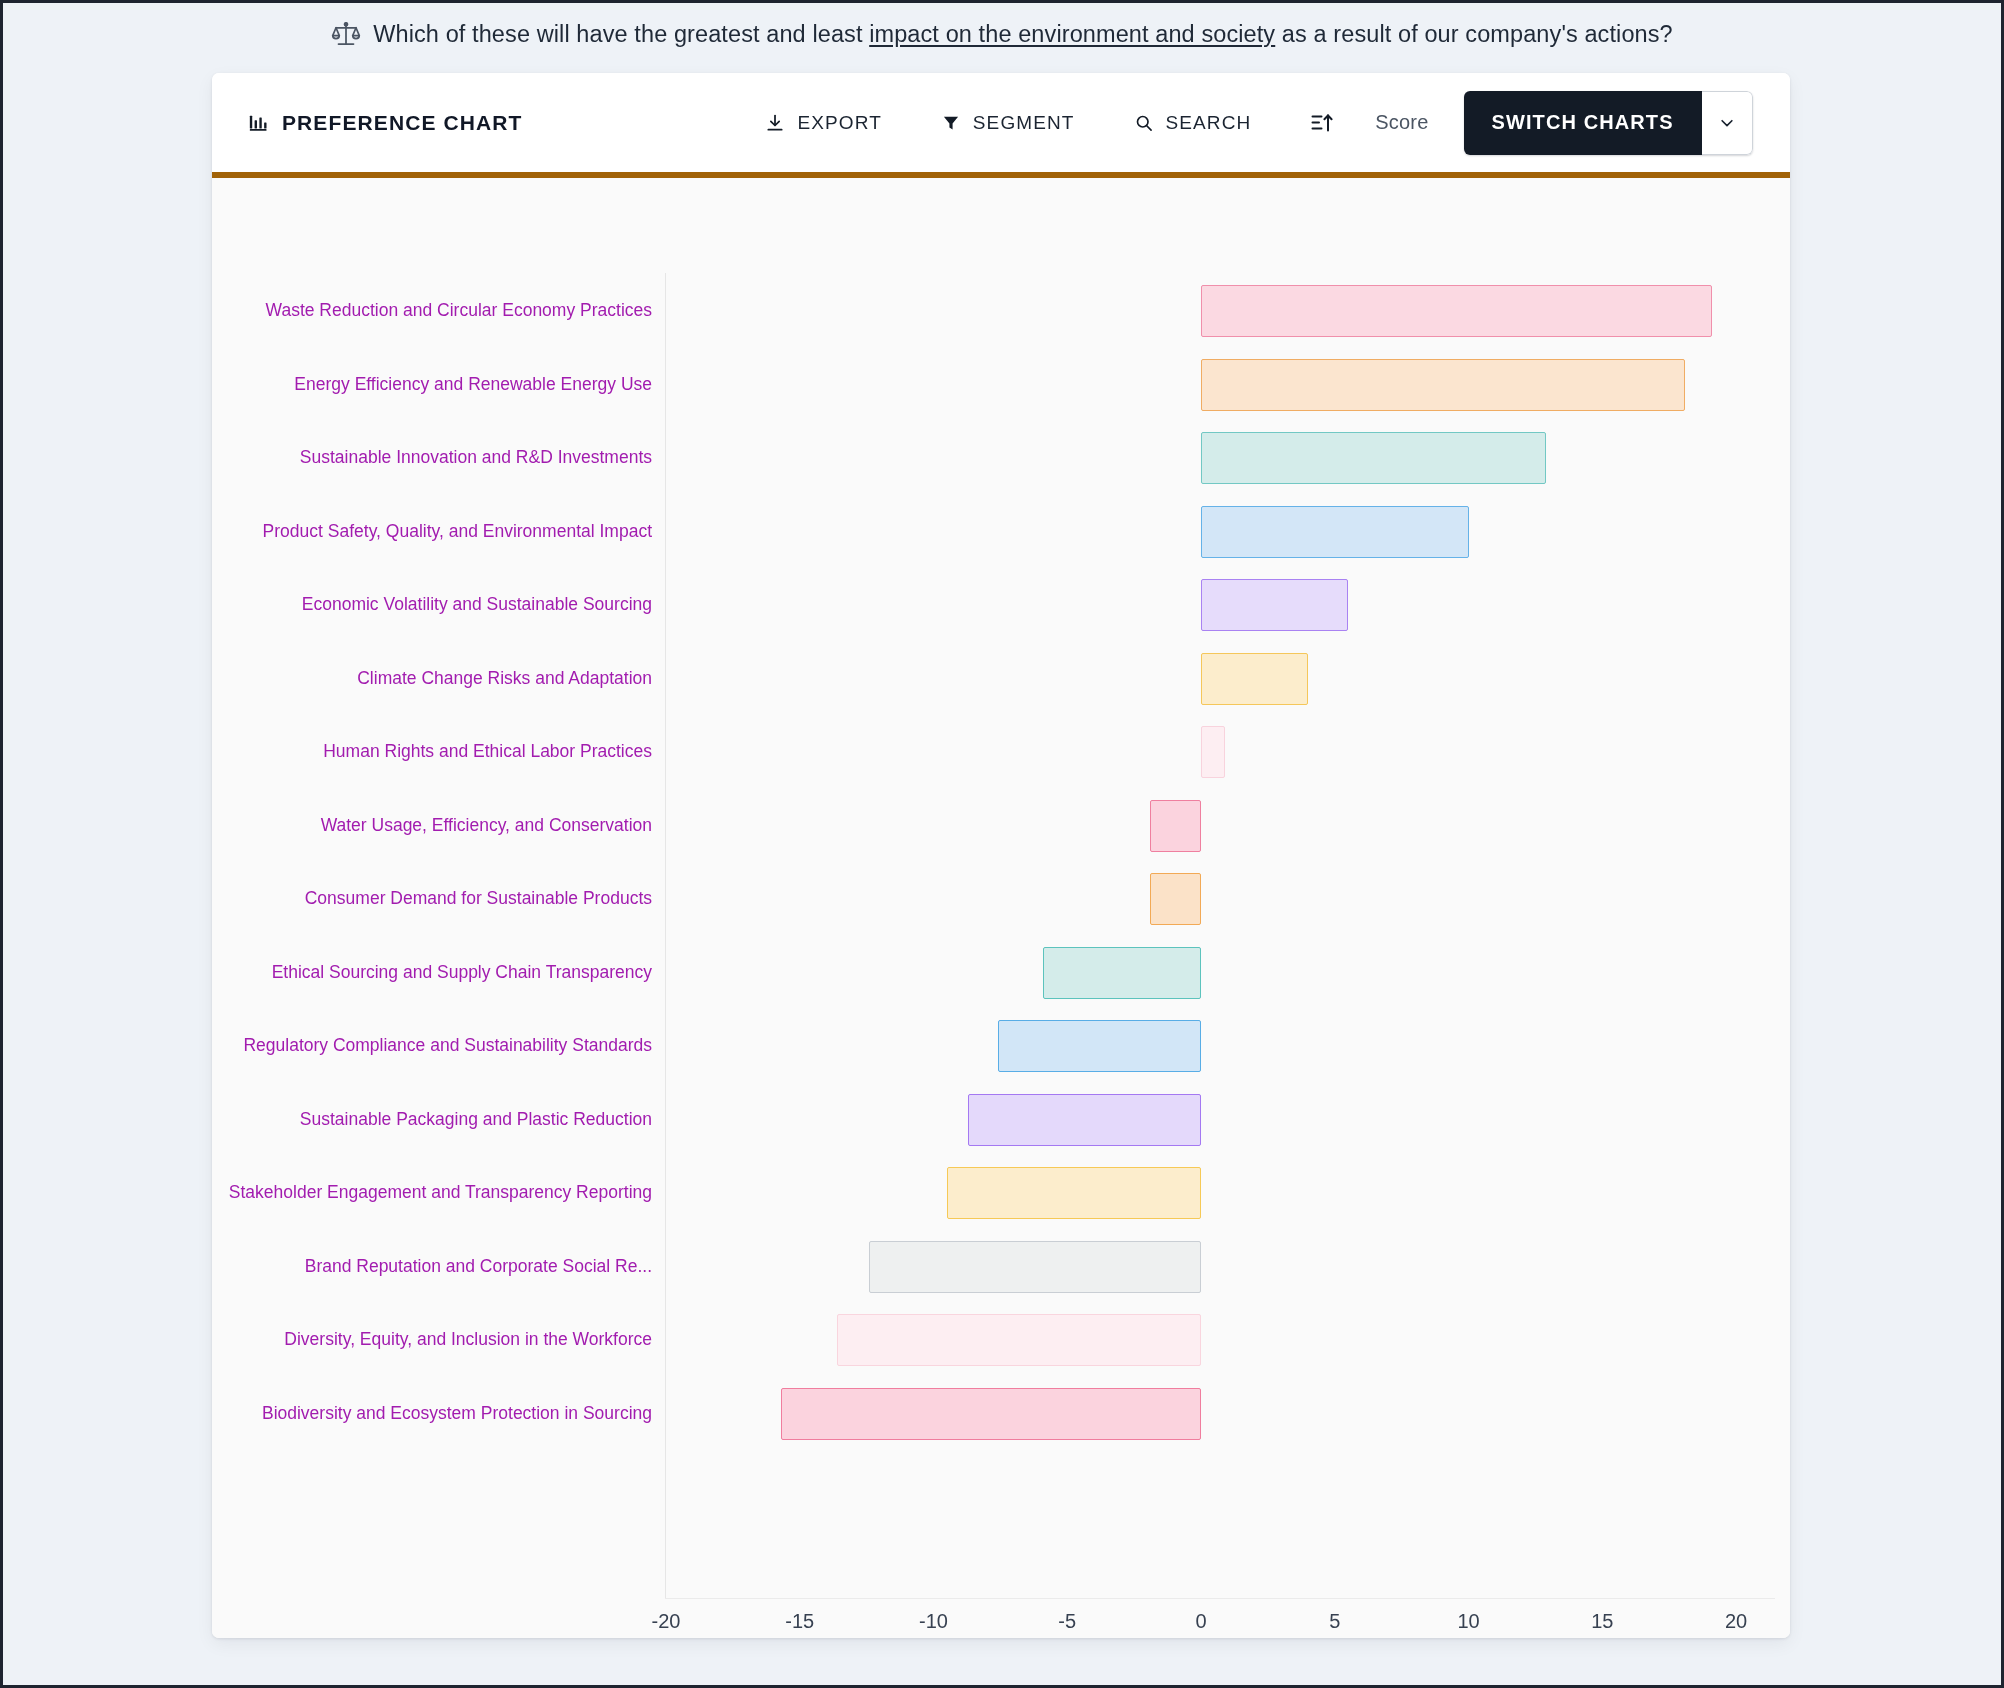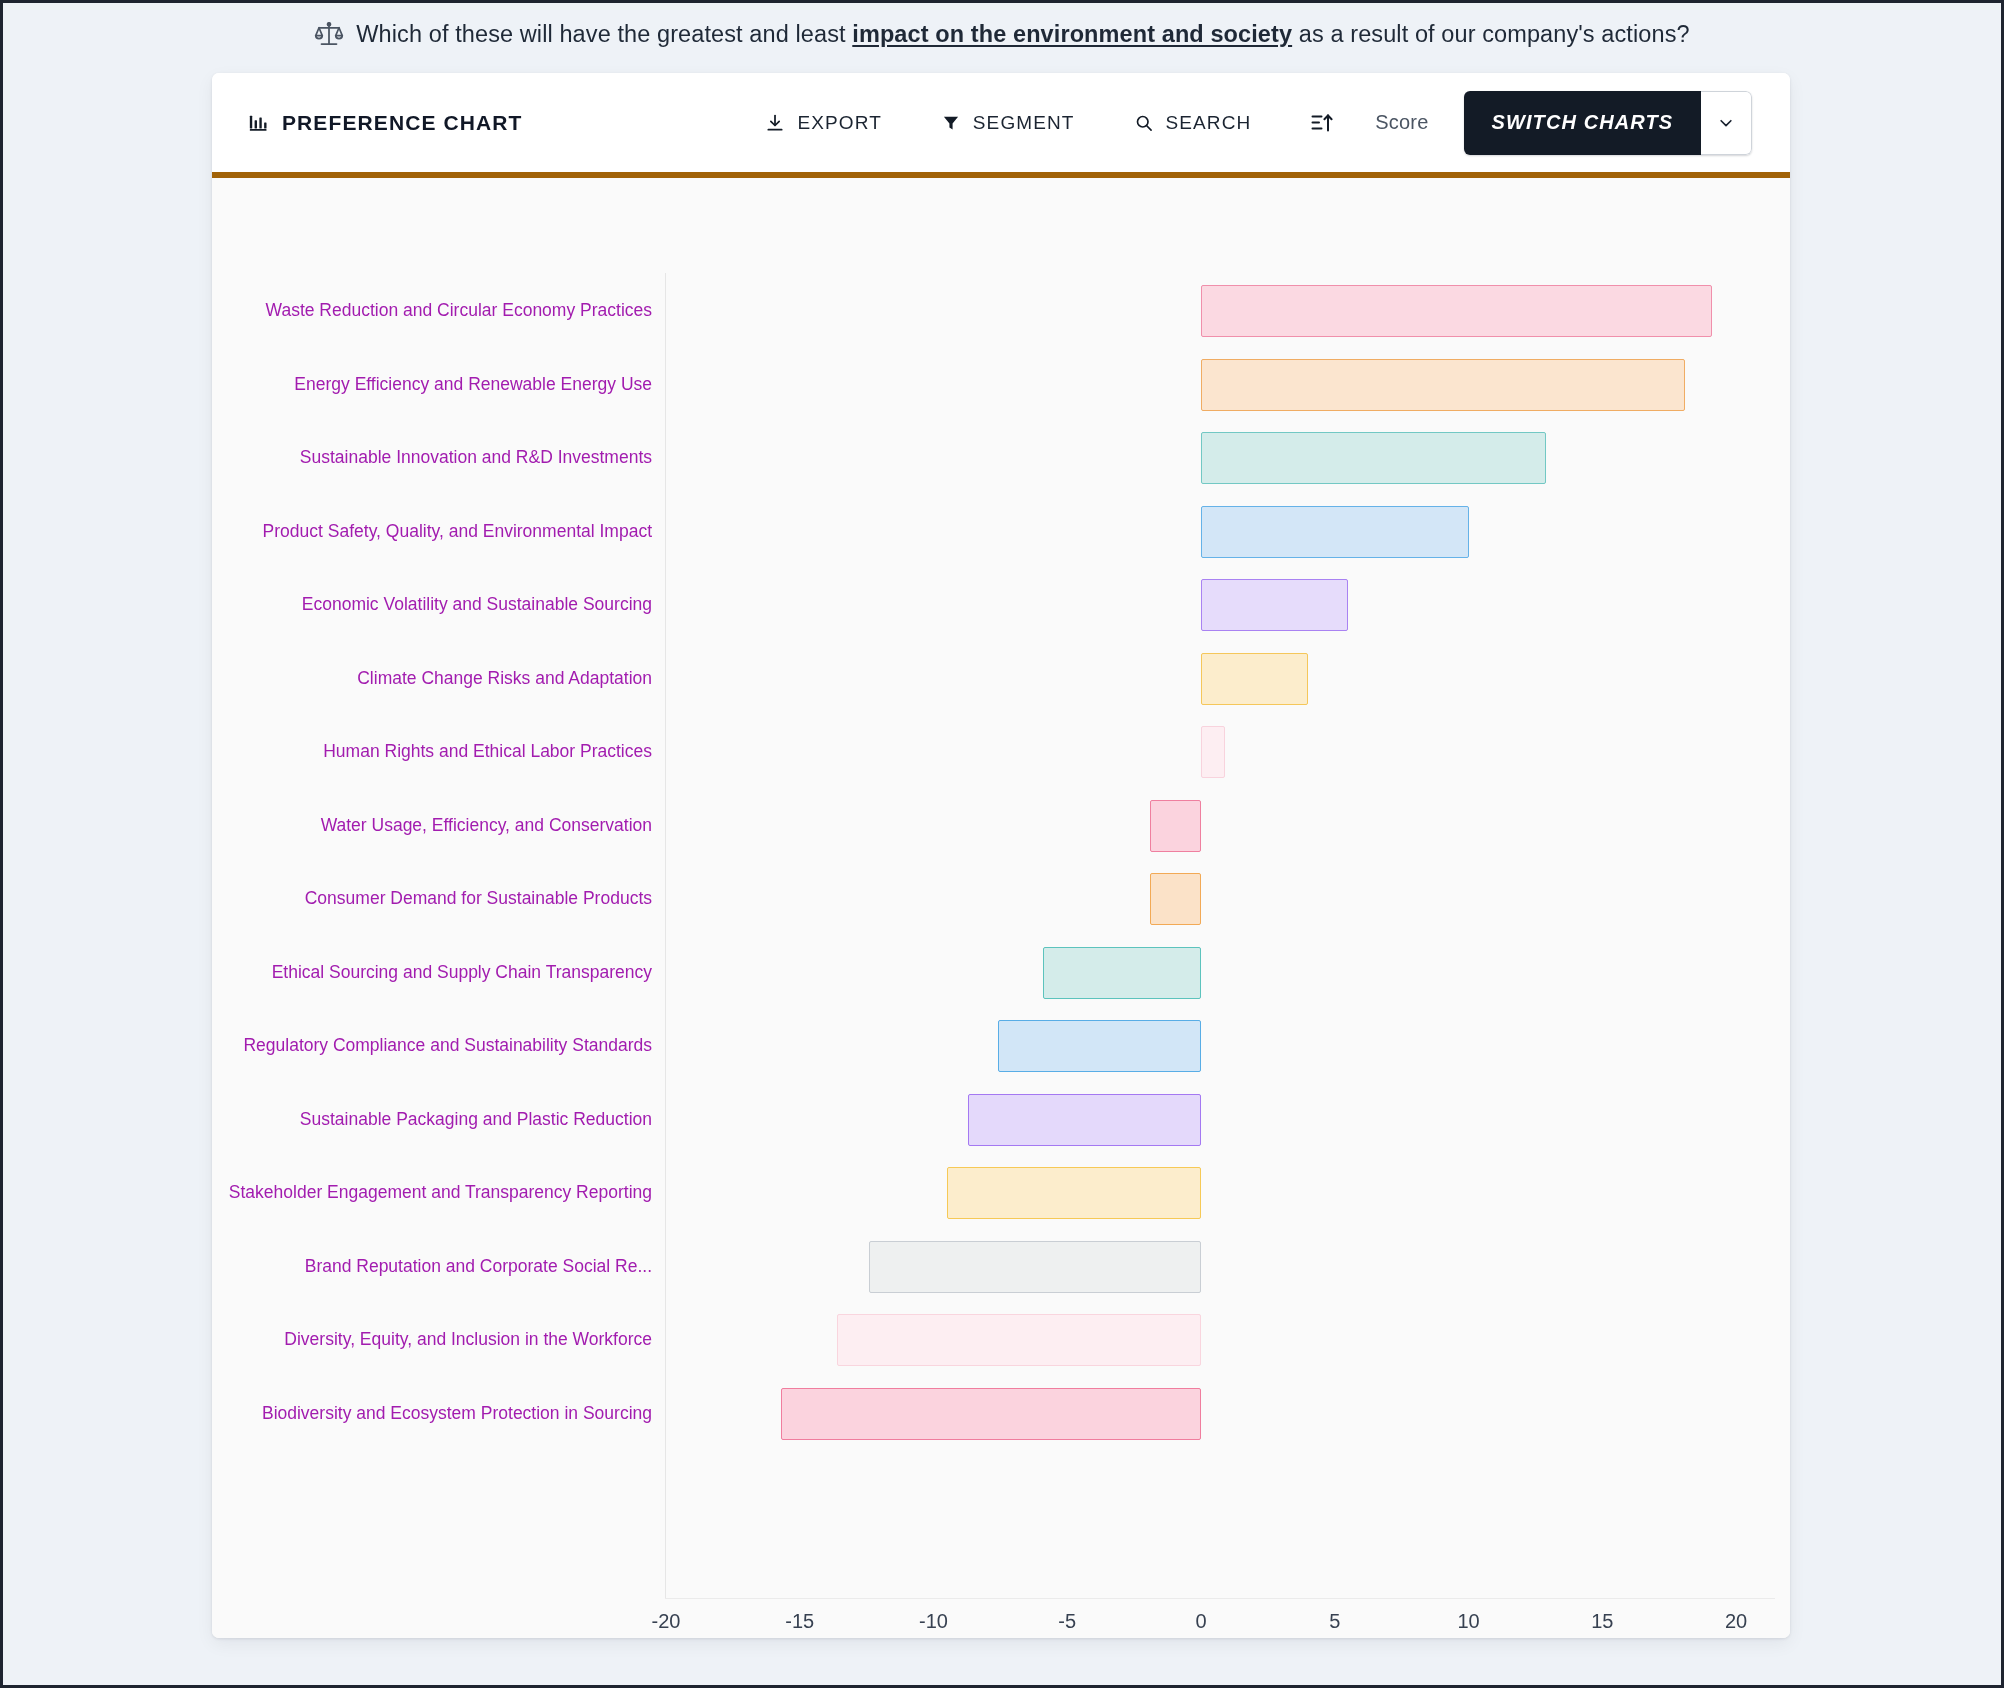--- a/index.html
+++ b/index.html
@@ -39,21 +39,21 @@
     flex: 0 0 auto;
     display: block;
   }
   .question-text {
     font-size: 23.5px;
     color: #1f2937;
     letter-spacing: .1px;
     white-space: nowrap;
   }
   .question-text .emph {
-    font-weight: bold;
+    font-weight: normal;
     text-decoration: underline;
     text-underline-offset: 3px;
   }
 
   
   .card {
     position: absolute;
     left: 212px;
     top: 73px;
     width: 1578px;
@@ -115,21 +115,20 @@
     letter-spacing: .2px;
     cursor: pointer;
   }
   .switch-group {
     display: flex;
     align-items: stretch;
     border-radius: 6px;
     overflow: hidden;
     box-shadow: 0 1px 2px rgba(16,24,40,.18);
     height: 64px;
-    font-style: italic;
   }
   .switch-main {
     background: #131b26;
     color: #ffffff;
     font-size: 20px;
     font-weight: bold;
     letter-spacing: 1.1px;
     display: flex;
     align-items: center;
     padding: 0 28px;

